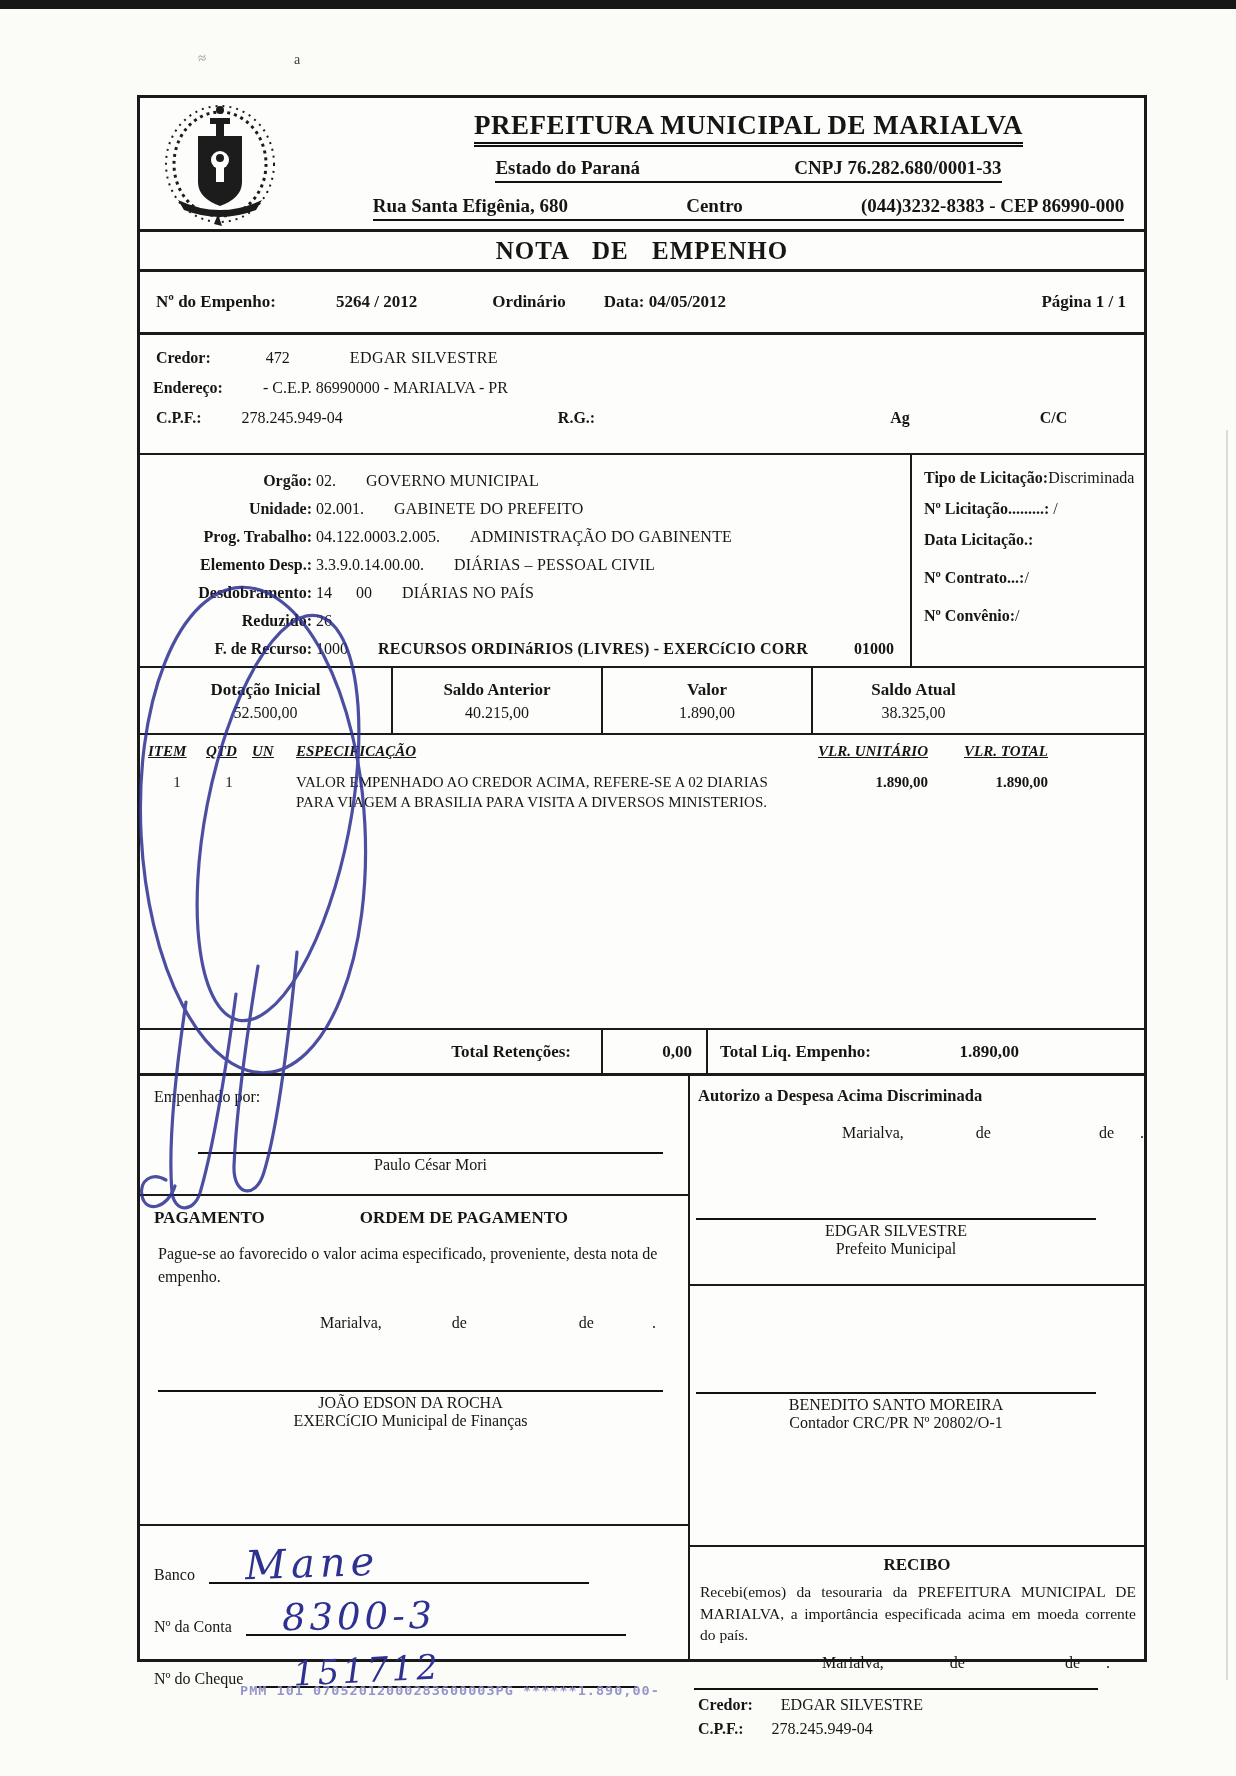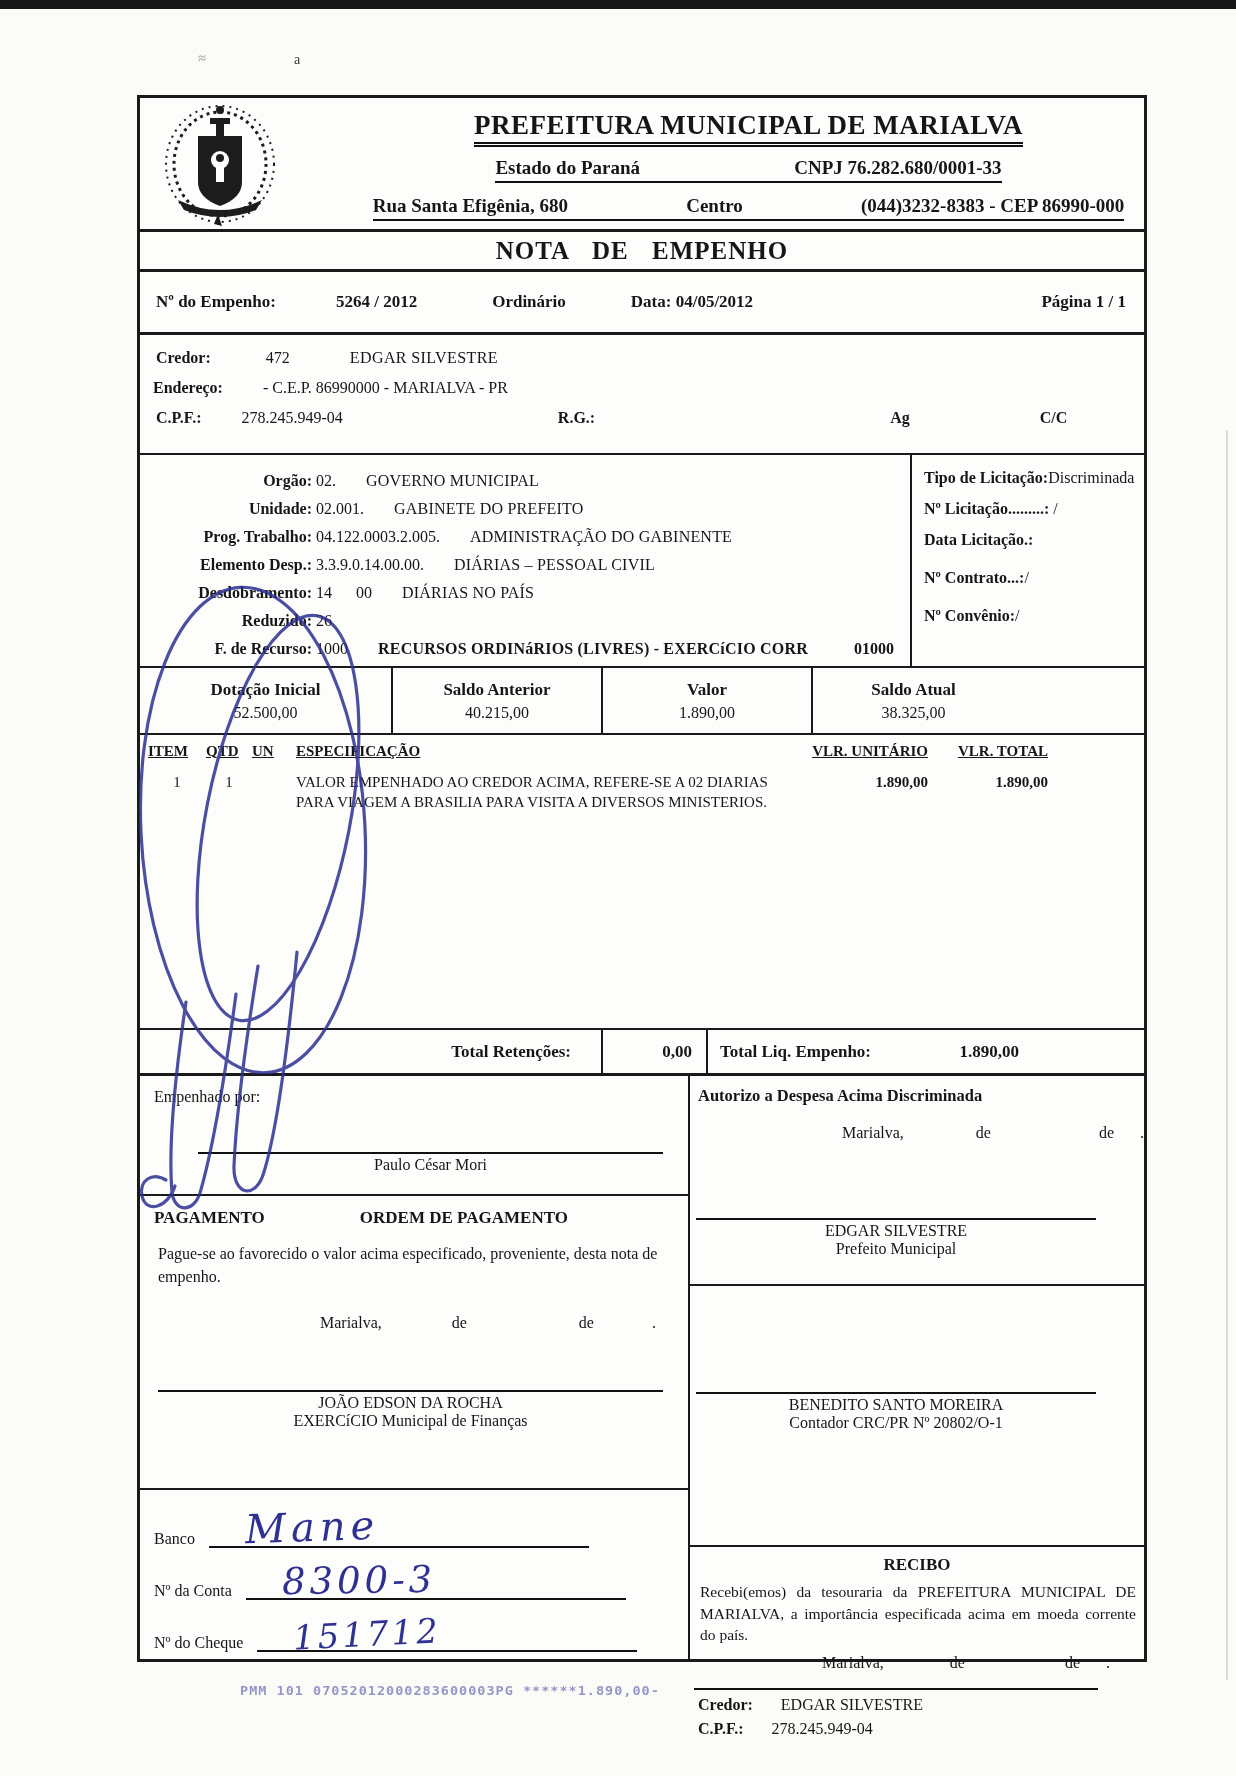--- a/index.html
+++ b/index.html
@@ -24,21 +24,21 @@
 
   
   .sec-nota { height:40px; border-bottom:3px solid #1a1a1a; display:flex; align-items:center; justify-content:center; }
   .nota-title { font-size:25px; font-weight:bold; word-spacing:16px; letter-spacing:1px; }
 
   
   .sec-emp { height:63px; border-bottom:3px solid #1a1a1a; display:flex; align-items:center; font-size:17px; font-weight:bold; }
   .emp-label { margin-left:16px; }
   .emp-num { margin-left:60px; }
   .emp-type { margin-left:75px; }
-  .emp-date { margin-left:65px; }
+  .emp-date { margin-left:38px; }
   .emp-page { margin-left:auto; margin-right:18px; }
 
   
   .sec-cred { height:120px; padding-top:8px; font-size:16px; }
   .cred-row { height:30px; display:flex; align-items:center; }
   .b { font-weight:bold; }
   .cr1-l { margin-left:16px; } .cr1-c { margin-left:55px; } .cr1-n { margin-left:60px; letter-spacing:.4px; }
   .cr2-l { margin-left:13px; } .cr2-v { margin-left:40px; }
   .cr3-l { margin-left:16px; } .cr3-v { margin-left:40px; } .cr3-rg { margin-left:215px; } .cr3-ag { margin-left:295px; } .cr3-cc { margin-left:130px; }
 
@@ -57,21 +57,21 @@
   .sec-budget { height:67px; display:flex; }
   .bud-col { height:100%; border-right:2px solid #1a1a1a; display:flex; flex-direction:column; align-items:center; justify-content:center; gap:4px; }
   .bud-col:last-child { border-right:none; padding-right:130px; }
   .bud-c1 { width:253px; } .bud-c2 { width:210px; } .bud-c3 { width:210px; } .bud-c4 { flex:1; }
   .bud-h { font-size:17px; font-weight:bold; }
   .bud-v { font-size:16px; }
 
   
   .sec-items { height:295px; padding-top:8px; font-size:15px; }
   .it-row { display:flex; padding-left:8px; }
-  .it-head { font-weight:bold; text-decoration:underline; font-size:15px; }
+  .it-head { font-style:italic; font-weight:bold; text-decoration:underline; font-size:15px; }
   .it-head > span { text-decoration:underline; }
   .c-item { width:58px; } .c-qtd { width:46px; } .c-un { width:44px; }
   .c-spec { width:500px; } .c-unit { width:132px; text-align:right; } .c-total { width:120px; text-align:right; }
   .it-head .c-item, .it-head .c-qtd, .it-head .c-un, .it-head .c-spec { text-align:left; }
   .it-data { margin-top:14px; }
   .it-data .c-item, .it-data .c-qtd { text-align:center; }
   .it-data .c-unit, .it-data .c-total { font-weight:bold; }
   .spec-l2 { margin-top:3px; padding-left:156px; }
 
   
@@ -88,21 +88,21 @@
   .low-right { flex:1; }
   .box { border-bottom:2px solid #1a1a1a; position:relative; }
 
   .empenhado { height:120px; }
   .empenhado-label { padding:12px 0 0 14px; font-size:16px; }
   .sigline { border-bottom:2px solid #111; height:0; }
   .sig-name { text-align:center; font-size:16px; margin-top:2px; }
   .emp-sig { margin:46px 0 0 58px; width:465px; }
   .emp-sig-name { width:465px; margin-left:58px; }
 
-  .pagamento { height:294px; font-size:16px; }
+  .pagamento { height:330px; font-size:16px; }
   .pag-head { display:flex; padding:12px 0 0 14px; font-weight:bold; font-size:17px; }
   .pag-sub { margin-left:95px; }
   .pag-body { margin:14px 30px 0 18px; line-height:1.45; }
   .cityline { display:flex; font-size:16px; }
   .pag-city { margin-top:26px; }
   .pag-city .cl-city { margin-left:180px; } .pag-city .cl-de1 { margin-left:70px; } .pag-city .cl-de2 { margin-left:112px; } .pag-city .cl-dot { margin-left:58px; }
   .pag-sig { margin:58px 0 0 18px; width:505px; }
   .pag-sig-name { width:505px; margin-left:18px; }
   .sig-title { text-align:center; font-size:16px; }
 

